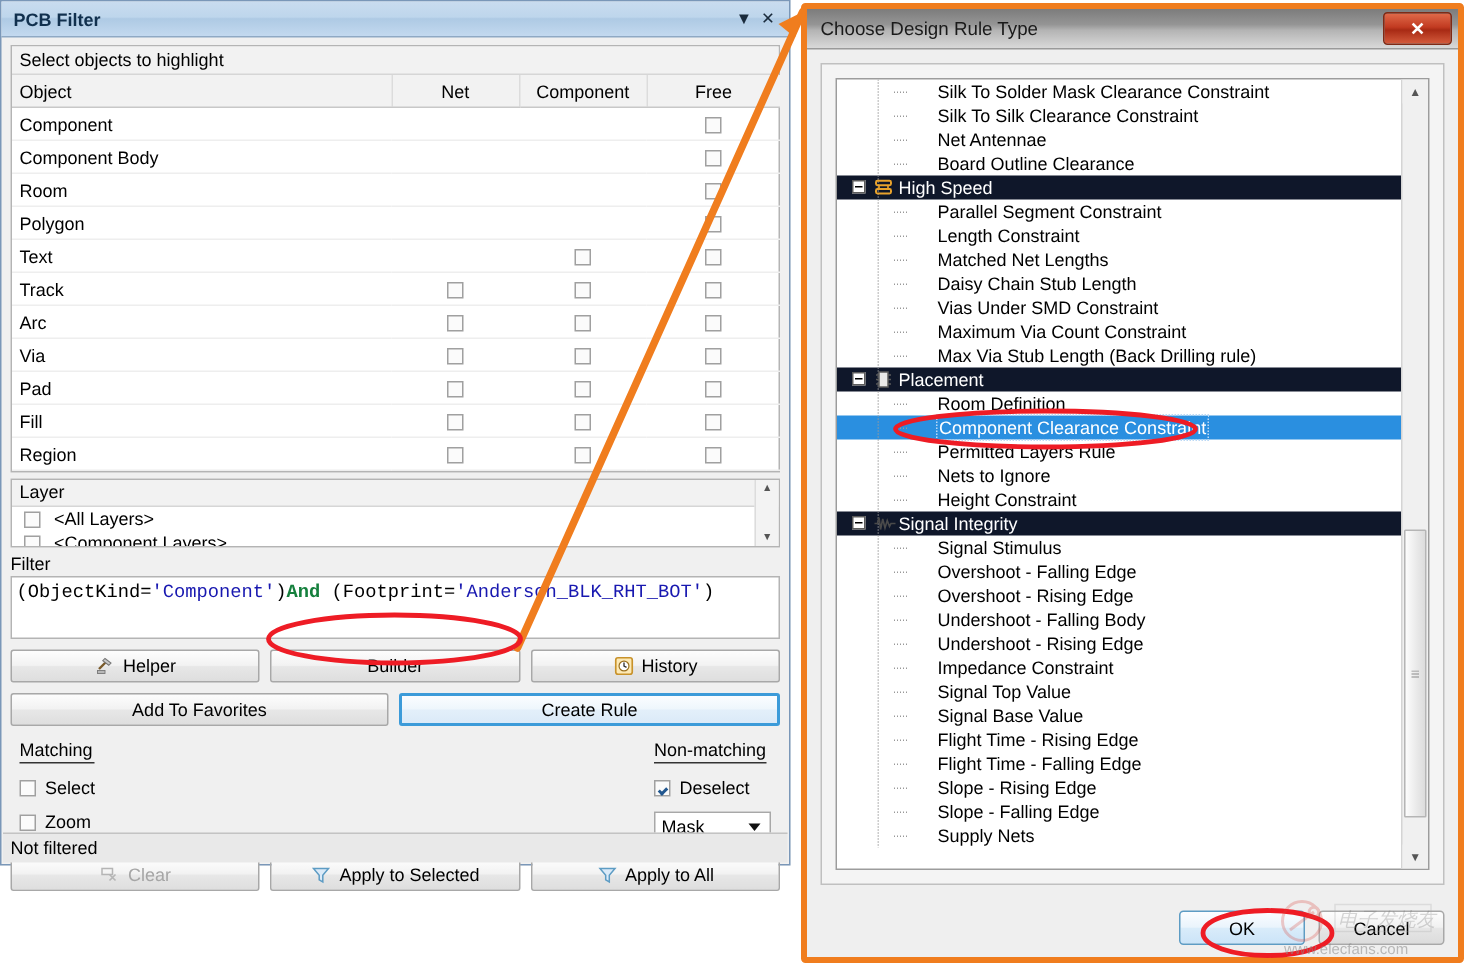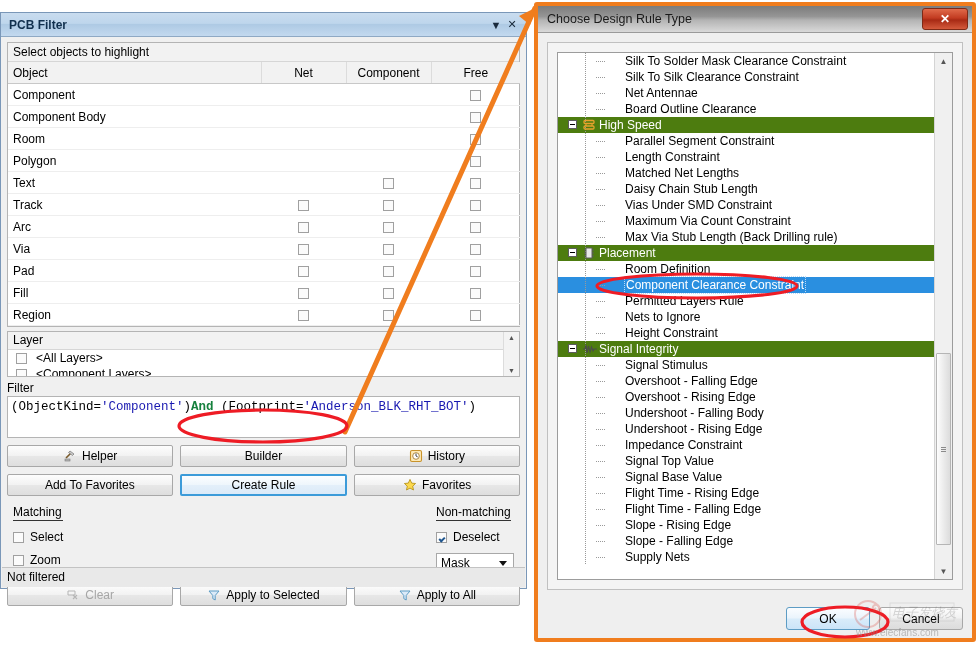--- a/index.html
+++ b/index.html
@@ -7,21 +7,21 @@
     width:978px;height:645px;
     background:#ffffff;
     font-family:"Liberation Sans", sans-serif;
     font-size:12px;
     color:#000;
     overflow:hidden;
     position:relative;
   }
   
   #pcb-filter{
-    position:absolute;left:0;top:12px;width:527px;height:577px;
+    position:absolute;left:0;top:0;width:527px;height:577px;
     background:#f0f0f0;
     border:1px solid #7a97b8;
     box-sizing:border-box;
   }
   #pcb-title{
     height:24px;
     background:linear-gradient(to bottom,#c9dcef 0%,#bed6ec 45%,#aecae4 50%,#c3d9ef 100%);
     border-bottom:1px solid #8fa9c4;
     display:flex;align-items:center;
     padding:0 6px 0 8px;
@@ -170,21 +170,21 @@
     background-image:linear-gradient(to bottom,#999 50%,transparent 50%);
     background-size:1px 2px;
   }
   .leaf{padding-left:67px;}
   .leaf .tick{
     position:absolute;left:38px;top:8px;width:9px;height:1px;
     background-image:linear-gradient(to right,#999 50%,transparent 50%);
     background-size:2px 1px;
   }
   .cat{
-    background:#4d7c0f;color:#fff;padding-left:23px;position:relative;
+    background:#0f172a;color:#fff;padding-left:23px;position:relative;
   }
   .cat .expander{
     position:absolute;left:10px;top:3px;width:9px;height:9px;
     border:1px solid #5c5c5c;background:#fff;box-sizing:border-box;
   }
   .cat .expander:before{
     content:"";position:absolute;left:1px;top:3px;width:5px;height:1px;background:#000;
   }
   .cat .catico{position:absolute;left:24px;top:2px;width:14px;height:12px;}
   .cat .catlabel{padding-left:18px;color:#fff;}
@@ -389,28 +389,20 @@
       </div>
     </div>
 
     <div class="btnrow">
       <div class="btn3">
         <span>Add To Favorites</span>
       </div>
       <div class="btn3 focus">
         <span>Create Rule</span>
       </div>
-      <div class="btn3">
-        <span class="ico">
-          <svg width="14" height="14" viewBox="0 0 14 14">
-              <path d="M7 1.4 L8.7 5.1 L12.6 5.5 L9.7 8.2 L10.5 12 L7 10.1 L3.5 12 L4.3 8.2 L1.4 5.5 L5.3 5.1 Z" fill="#fcd94e" stroke="#b08b10" stroke-width=".8"></path>
-            </svg>
-        </span>
-        <span>Favorites</span>
-      </div>
     </div>
 
     <div id="matchrow">
       <div class="col">
         <span class="grp-label">Matching</span>
         <label class="opt">
           <span class="cb"></span>
           <span>Select</span>
         </label>
         <label class="opt">

